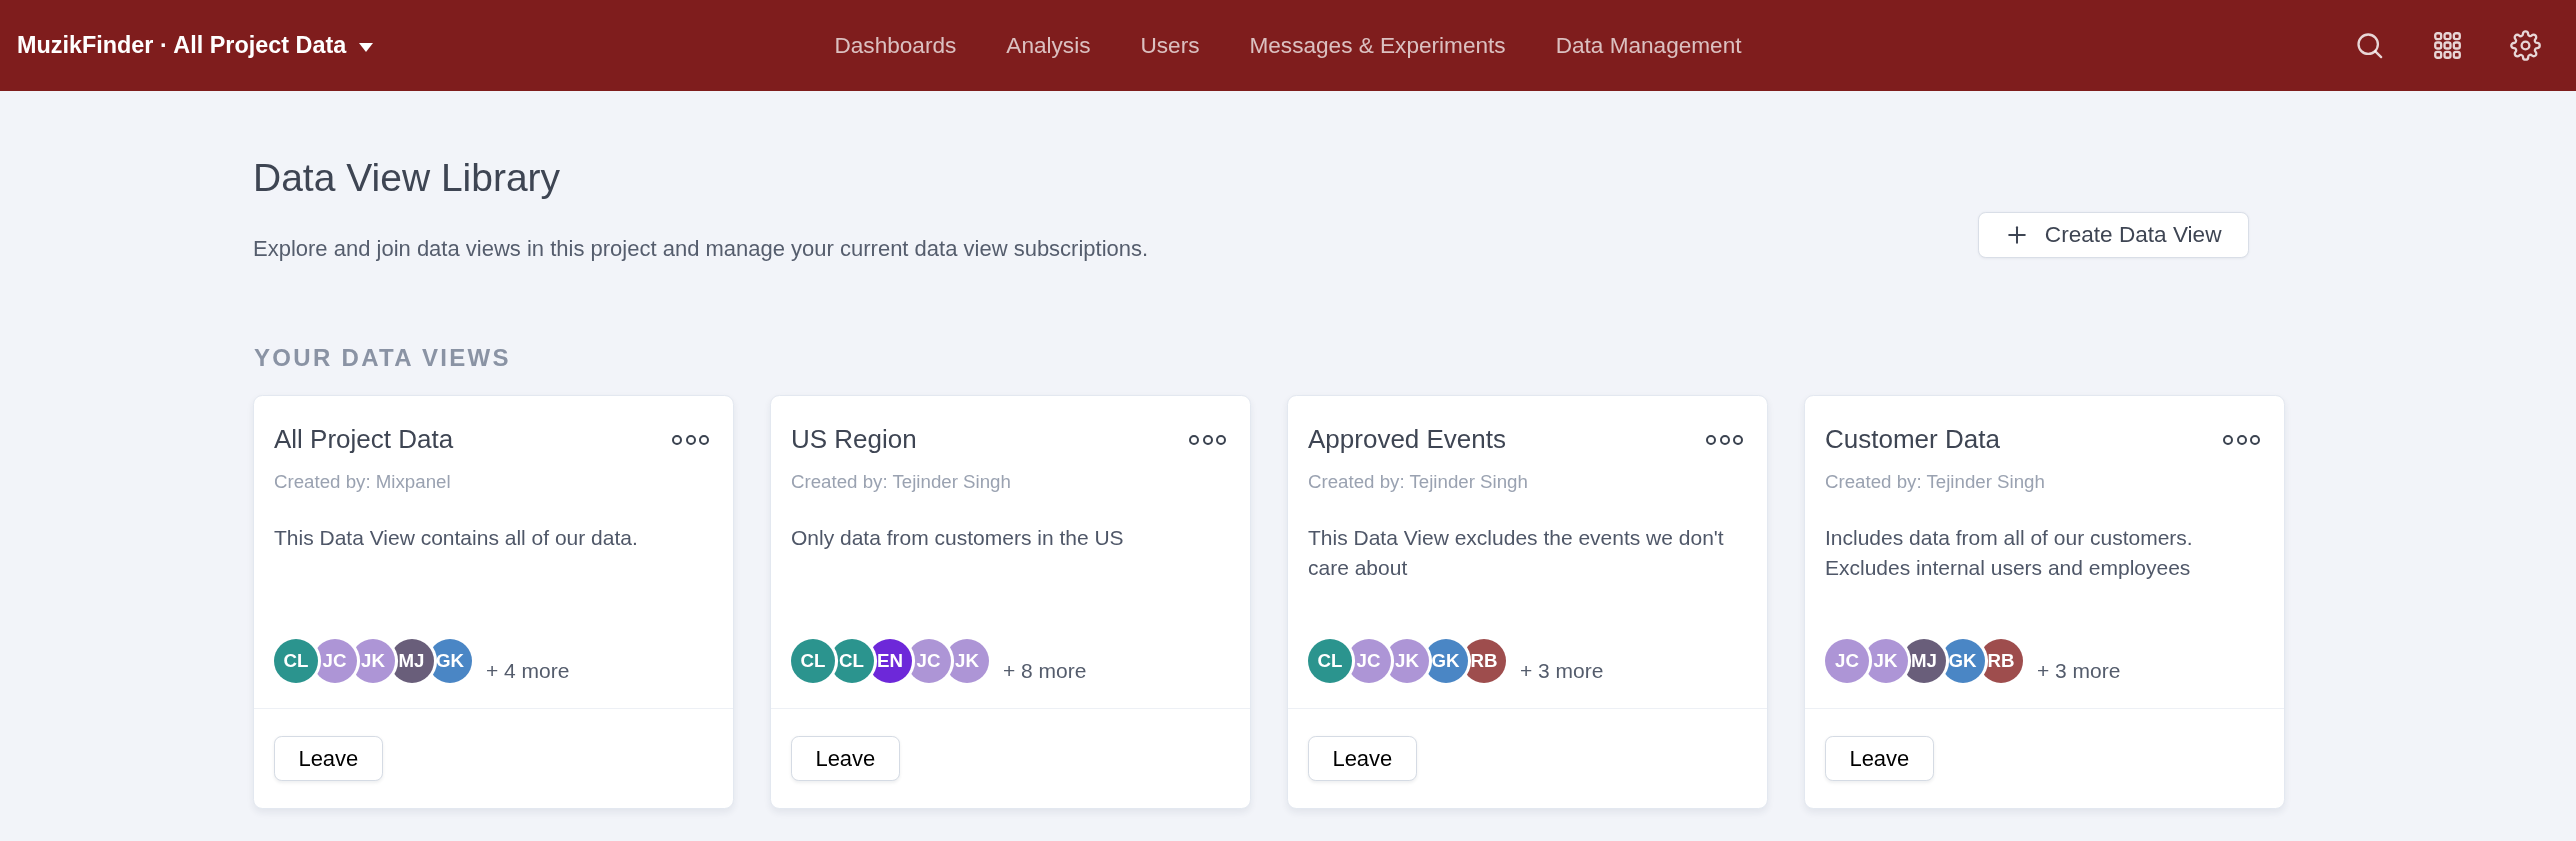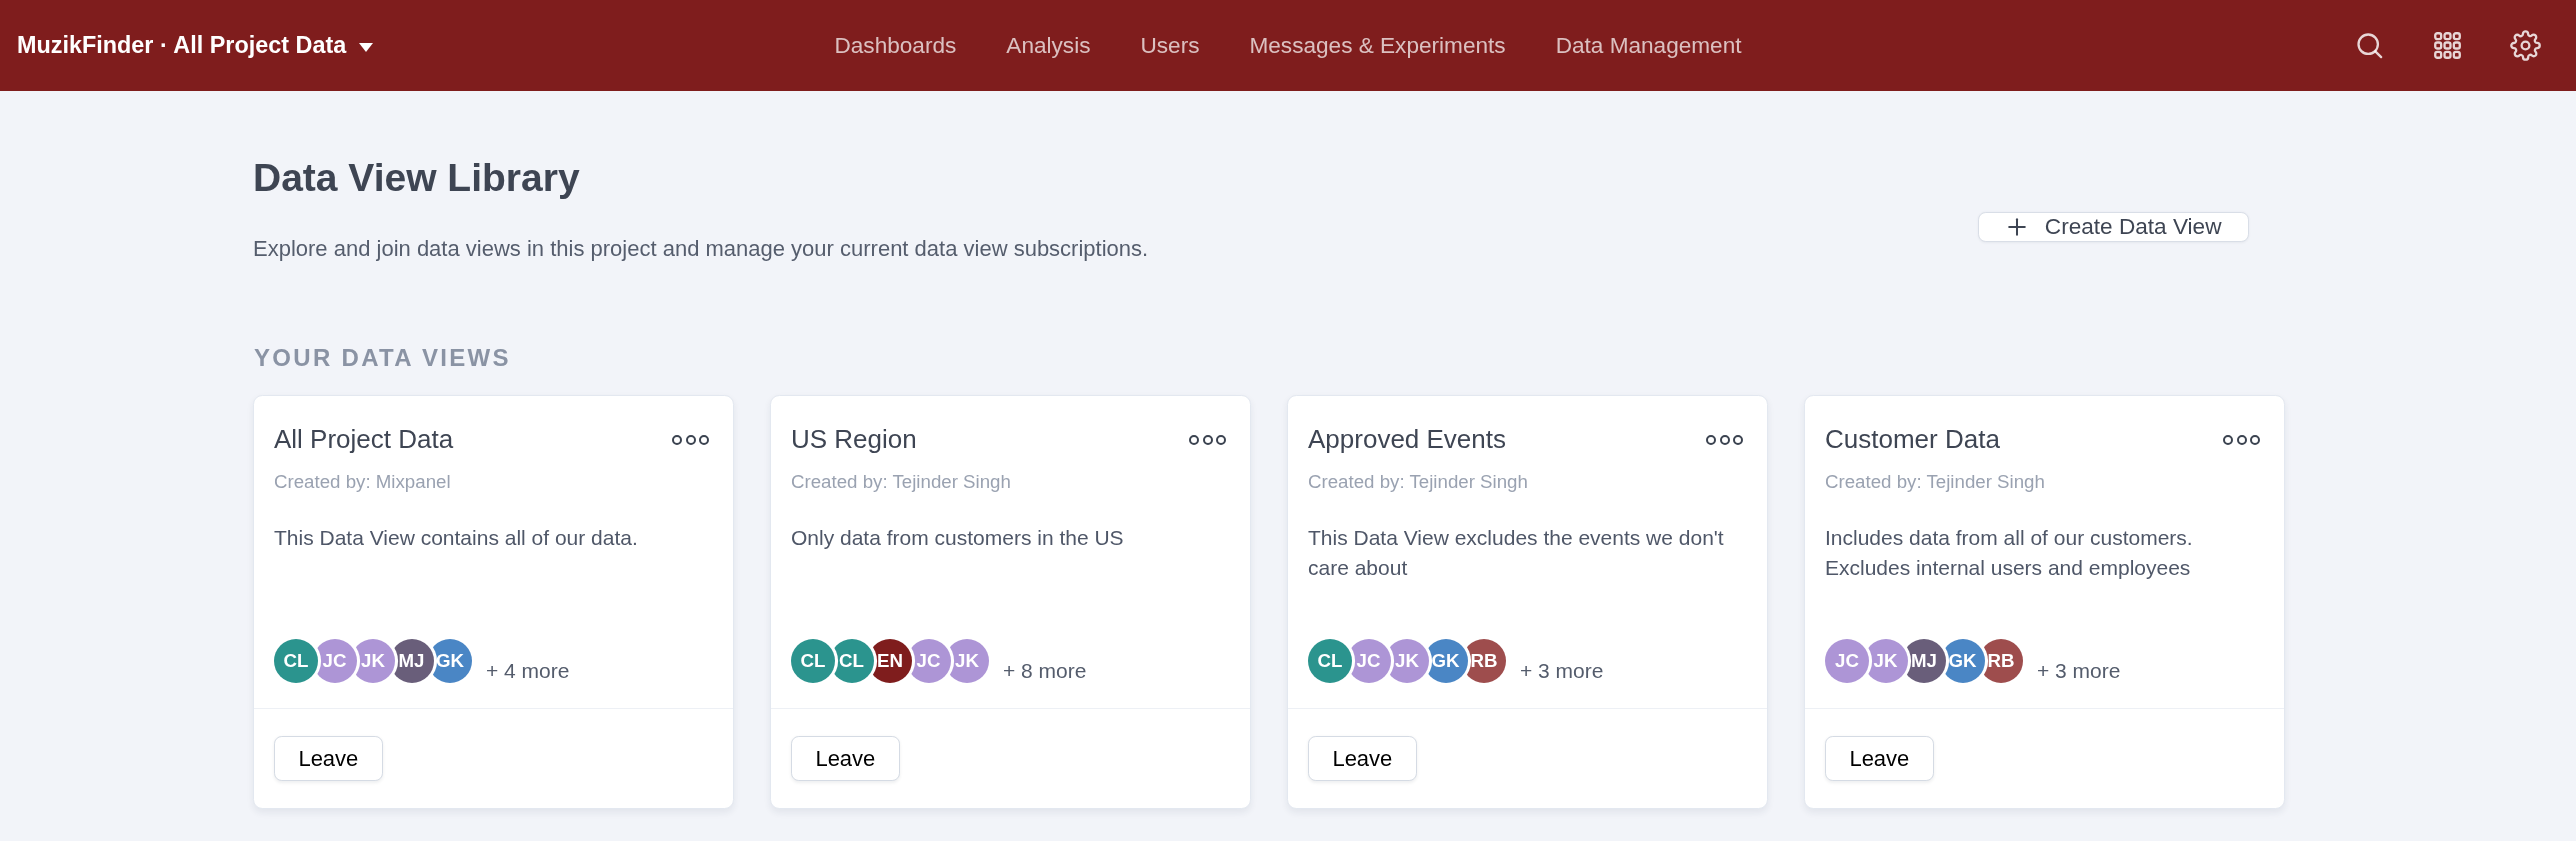--- a/index.html
+++ b/index.html
@@ -69,33 +69,33 @@
     fill: none;
     stroke-width: 1.8;
     stroke-linecap: round;
     stroke-linejoin: round;
   }
 
   
   .page-title {
     margin: 65px 7px 0 253px;
     font-size: 39px;
-    font-weight: 700;
+    font-weight: 400;
     color: #3E4553;
   }
   .page-subtitle {
     margin: 36px 0 0 253px;
     font-size: 22px;
     color: #555D6D;
   }
   .create-btn {
     position: absolute;
     top: 212px;
     right: 327px;
-    height: 30px;
+    height: 46px;
     padding: 0 26.5px;
     display: flex;
     align-items: center;
     gap: 17px;
     background: #FFFFFF;
     border: 1.6px solid #D9DEE7;
     border-radius: 7.8px;
     font-family: "Liberation Sans", sans-serif;
     font-size: 22.6px;
     font-weight: 500;
@@ -318,21 +318,21 @@
             <i></i>
               <i></i>
               <i></i>
           </button>
         </div>
         <div class="card-created">Created by: Tejinder Singh</div>
         <div class="card-desc">Only data from customers in the US</div>
         <div class="avatar-row">
           <span class="avatar" style="background-color: rgb(43, 148, 142);">CL</span>
           <span class="avatar" style="background-color: rgb(43, 148, 142);">CL</span>
-          <span class="avatar" style="background-color: #7f1d1d;">EN</span>
+          <span class="avatar" style="background-color: #6d28d9;">EN</span>
           <span class="avatar" style="background-color: rgb(173, 149, 214);">JC</span>
           <span class="avatar" style="background-color: rgb(173, 149, 214);">JK</span>
           <span class="more-label">+ 8 more</span>
         </div>
       </div>
       <div class="card-footer">
         <button class="leave-btn">Leave</button>
       </div>
     </section>
 

